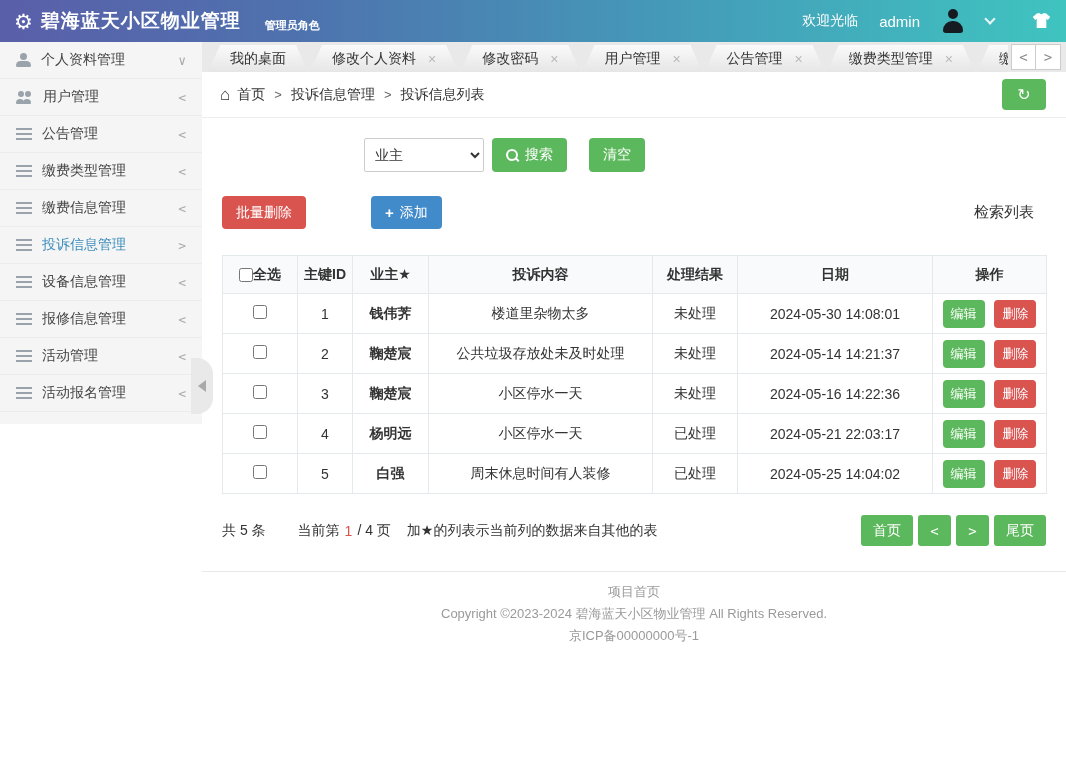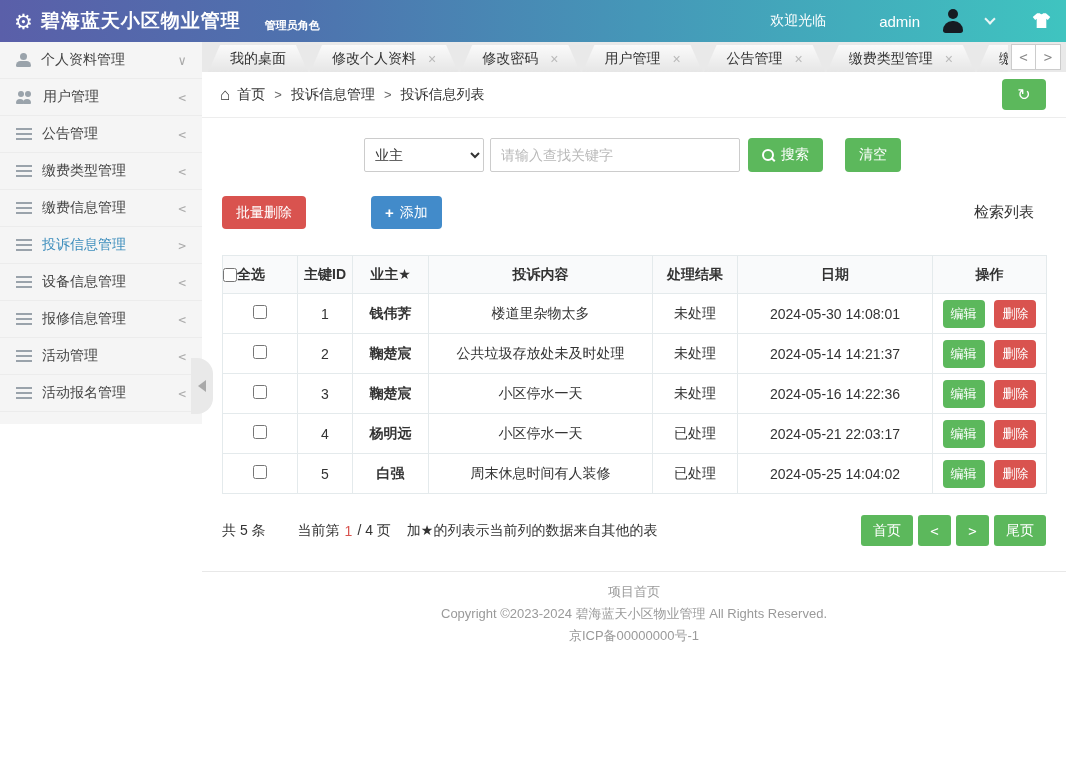--- a/index.html
+++ b/index.html
@@ -7,21 +7,21 @@
 
   
   .topbar{ height:42px; width:100%; background:linear-gradient(90deg,#5a5fa9 0%,#4e72ae 28%,#4597b8 60%,#3fc4c0 100%);
     display:flex; align-items:center; color:#fff; padding:0 14px; }
   .brand{ display:flex; align-items:center; }
   .gear-glyph{ font-size:21px; margin-right:8px; line-height:1; }
   .brand-title{ font-size:19px; font-weight:bold; letter-spacing:1px; }
   .brand-role{ font-size:11px; font-weight:bold; margin-left:24px; margin-top:8px; }
   .topbar-right{ margin-left:auto; display:flex; align-items:center; gap:21px; }
   .welcome{ font-size:14px; }
-  .username{ font-size:15px;margin-left:32px; }
+  .username{ font-size:15px; }
   .avatar{ position:relative; width:24px; height:24px; display:inline-block; }
   .avatar::before{ content:''; position:absolute; top:0; left:7px; width:10px; height:10px; border-radius:50%; background:#161b22; }
   .avatar::after{ content:''; position:absolute; bottom:0; left:2px; width:20px; height:12px; border-radius:10px 10px 3px 3px; background:#161b22; }
   .caret-down{ width:8px; height:8px; border-right:2px solid #eaf6f6; border-bottom:2px solid #eaf6f6; transform:rotate(45deg); margin-top:-4px; display:inline-block; }
   .tshirt{ margin-left:16px; display:flex; align-items:center; }
 
   
   .layout{ display:flex; position:relative; height:736px; }
   .sidebar{ width:202px; background:#f5f5f5; height:382px; flex:0 0 202px; }
   .side-item{ height:37px; display:flex; align-items:center; padding:0 16px; border-bottom:1px solid #ececec; cursor:pointer; }
@@ -79,21 +79,21 @@
   .btn-red{ background:#d9534f; color:#fff; border:none; border-radius:4px; height:33px; padding:0 14px; font-size:14px; cursor:pointer; font-family:"Liberation Sans","DejaVu Sans",sans-serif; }
   .btn-blue{ background:#428bca; color:#fff; border:none; border-radius:4px; height:33px; padding:0 14px; font-size:14px; cursor:pointer; margin-left:21px; display:inline-flex; align-items:center; font-family:"Liberation Sans","DejaVu Sans",sans-serif; }
   .btn-blue .plus{ margin-right:6px; font-size:15px; font-weight:bold; }
   .panel-title{ margin-left:auto; font-size:15px; color:#333; padding-right:12px; }
 
   table.list{ margin-top:26px; width:824px; border-collapse:collapse; table-layout:fixed; }
   table.list th, table.list td{ border:1px solid #e4eaec; text-align:center; font-size:14px; color:#333; }
   table.list thead th{ height:38px; background:#f9fafb; font-weight:bold; }
   table.list tbody td{ height:40px; background:#fff; }
   th.col-check{ }
-  .th-check-wrap{ display:flex; align-items:center; gap:0; font-weight:bold; }
+  .th-check-wrap{ display:flex; align-items:center; justify-content:center; gap:0; font-weight:bold; }
   input[type=checkbox]{ width:14px; height:14px; cursor:pointer; }
   td.owner{ color:#c9302c; font-weight:bold; }
   .op-btn{ border:none; border-radius:4px; color:#fff; font-size:13px; padding:5px 8px; cursor:pointer; font-family:"Liberation Sans","DejaVu Sans",sans-serif; }
   .op-edit{ background:#5cb85c; }
   .op-del{ background:#d9534f; margin-left:6px; }
 
   .pagination-row{ margin-top:21px; display:flex; align-items:center; width:824px; }
   .pg-info{ font-size:14px; color:#333; display:flex; align-items:center; }
   .pg-total{ margin-right:32px; }
   .pg-num{ color:#d9534f; margin:0 5px; }
@@ -235,21 +235,20 @@
         <span>↻</span>
       </button>
     </div>
 
     <div class="content">
 
       <div class="search-row">
         <select class="filter-select">
           <option>业主</option>
         </select>
-        <input class="keyword-input" type="text" placeholder="请输入查找关键字" style="">
         <button class="btn-green search-btn">
           <span class="icon-mag"></span>
           <span>搜索</span>
         </button>
         <button class="btn-green clear-btn">
           <span>清空</span>
         </button>
       </div>
 
       <div class="toolbar-row">

